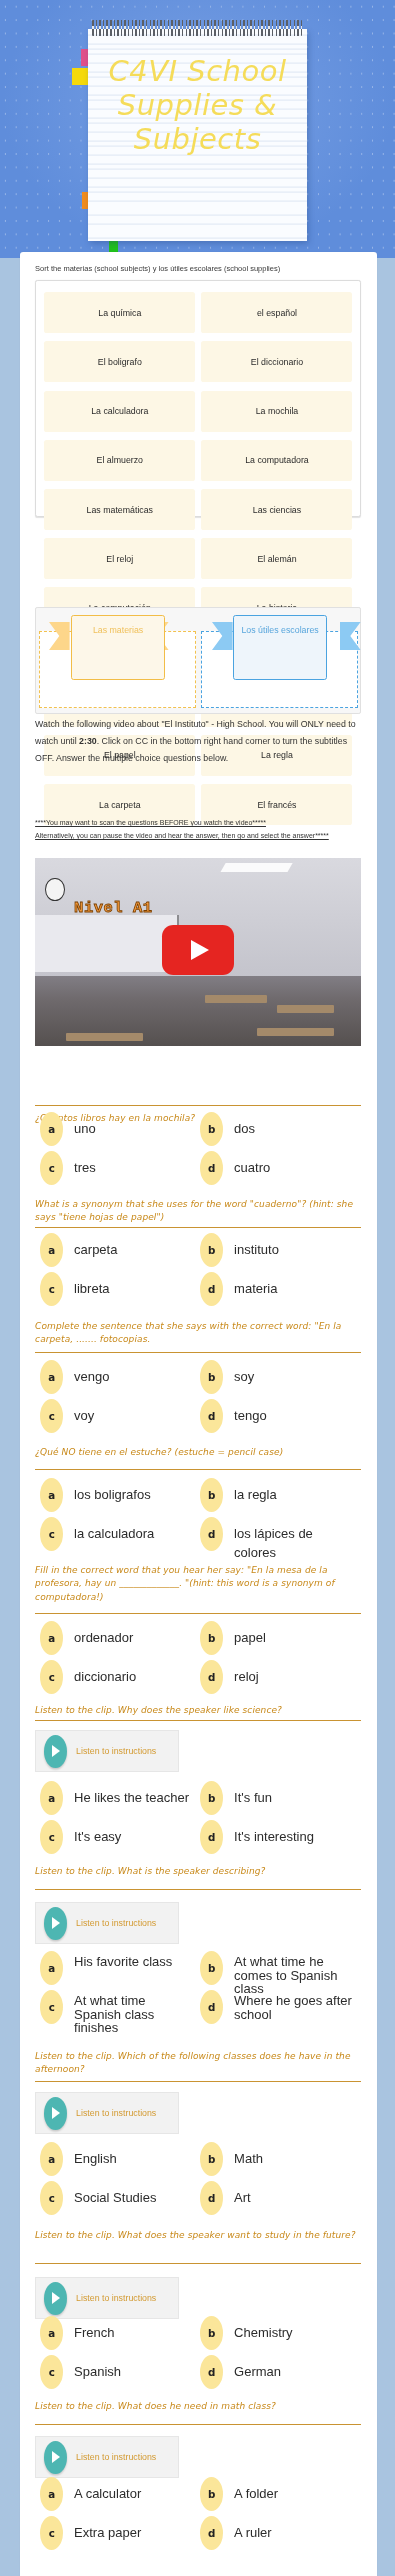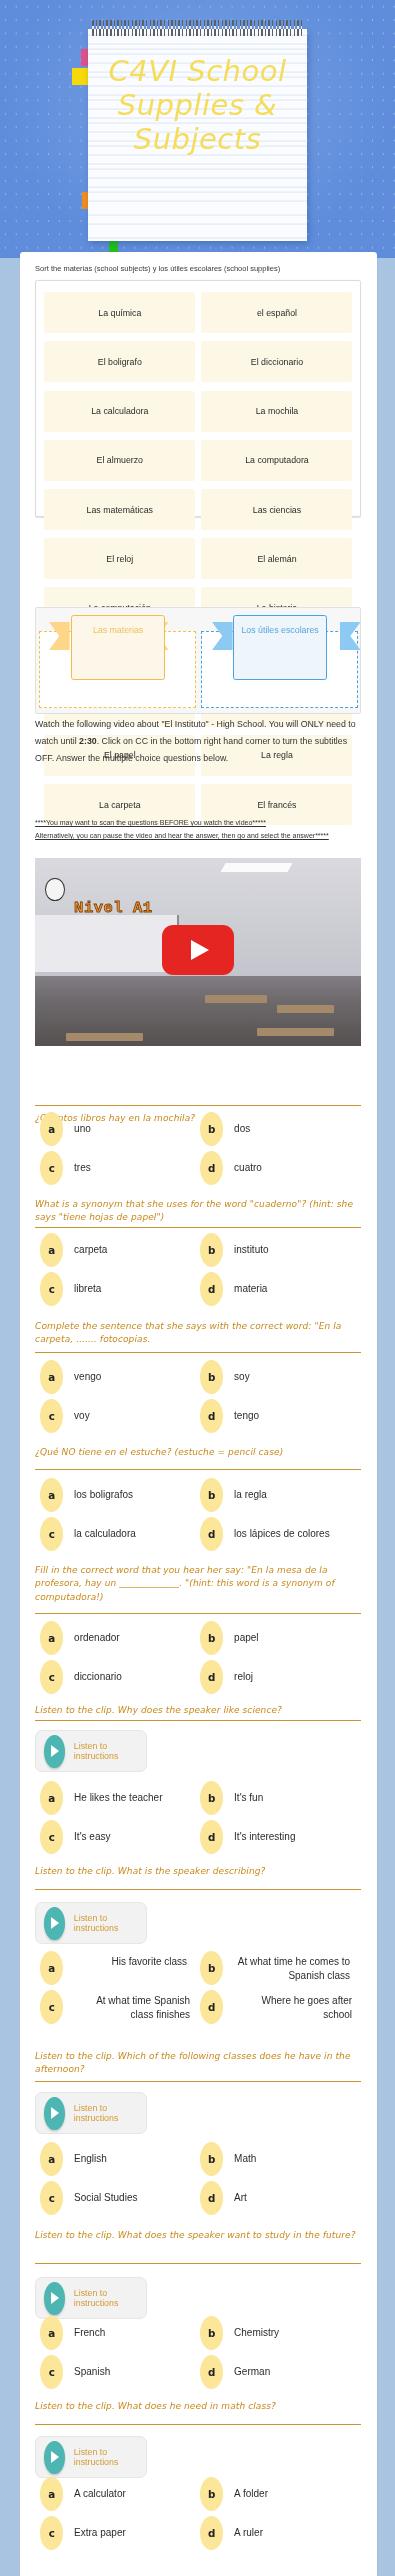--- a/index.html
+++ b/index.html
@@ -156,24 +156,24 @@
   .opt {
     position: absolute; width: 157px; display: flex; align-items: flex-start; cursor: pointer;
   }
   .opt .letter {
     flex: 0 0 auto; width: 23px; height: 34px; border-radius: 50%;
     background: #fbe69a;
     display: flex; align-items: center; justify-content: center;
     font-family: "DejaVu Sans", sans-serif; font-size: 10.3px; color: #222; font-weight: bold;
     margin-left: 5.2px;
   }
-  .opt .text { margin-left: 10.8px; margin-top: 9.3px; font-size: 10px; line-height: 19px; color: #2c2c2c; margin-top: 7.2px; text-align: right; }
+  .opt .text { margin-left: 10.8px; margin-top: 9.3px; font-size: 13px; line-height: 19px; color: #2c2c2c; margin-top: 7.2px; }
   .listen-btn {
-    position: absolute; left: 15.5px; width: 112px; height: 42px;
-    background: #f2f2f2; border: 0.5px solid #e6e6e6; border-radius: 7px;
+    position: absolute; left: 15.5px; width: 144px; height: 42px;
+    background: #f2f2f2; border: 0.5px solid #e6e6e6; border-radius: 0;
     display: flex; align-items: center; cursor: pointer;
   }
   .listen-btn .circle {
     width: 23px; height: 33px; border-radius: 50%; background: #4db6b2; margin-left: 7.7px;
     display: flex; align-items: center; justify-content: center;
     box-shadow: 0 1.5px 2.1px rgba(0,0,0,0.18);
   }
   .listen-btn .circle .tri {
     width: 0; height: 0;
     border-top: 6.2px solid transparent; border-bottom: 6.2px solid transparent; border-left: 8.2px solid #fff; margin-left: 2.1px;

